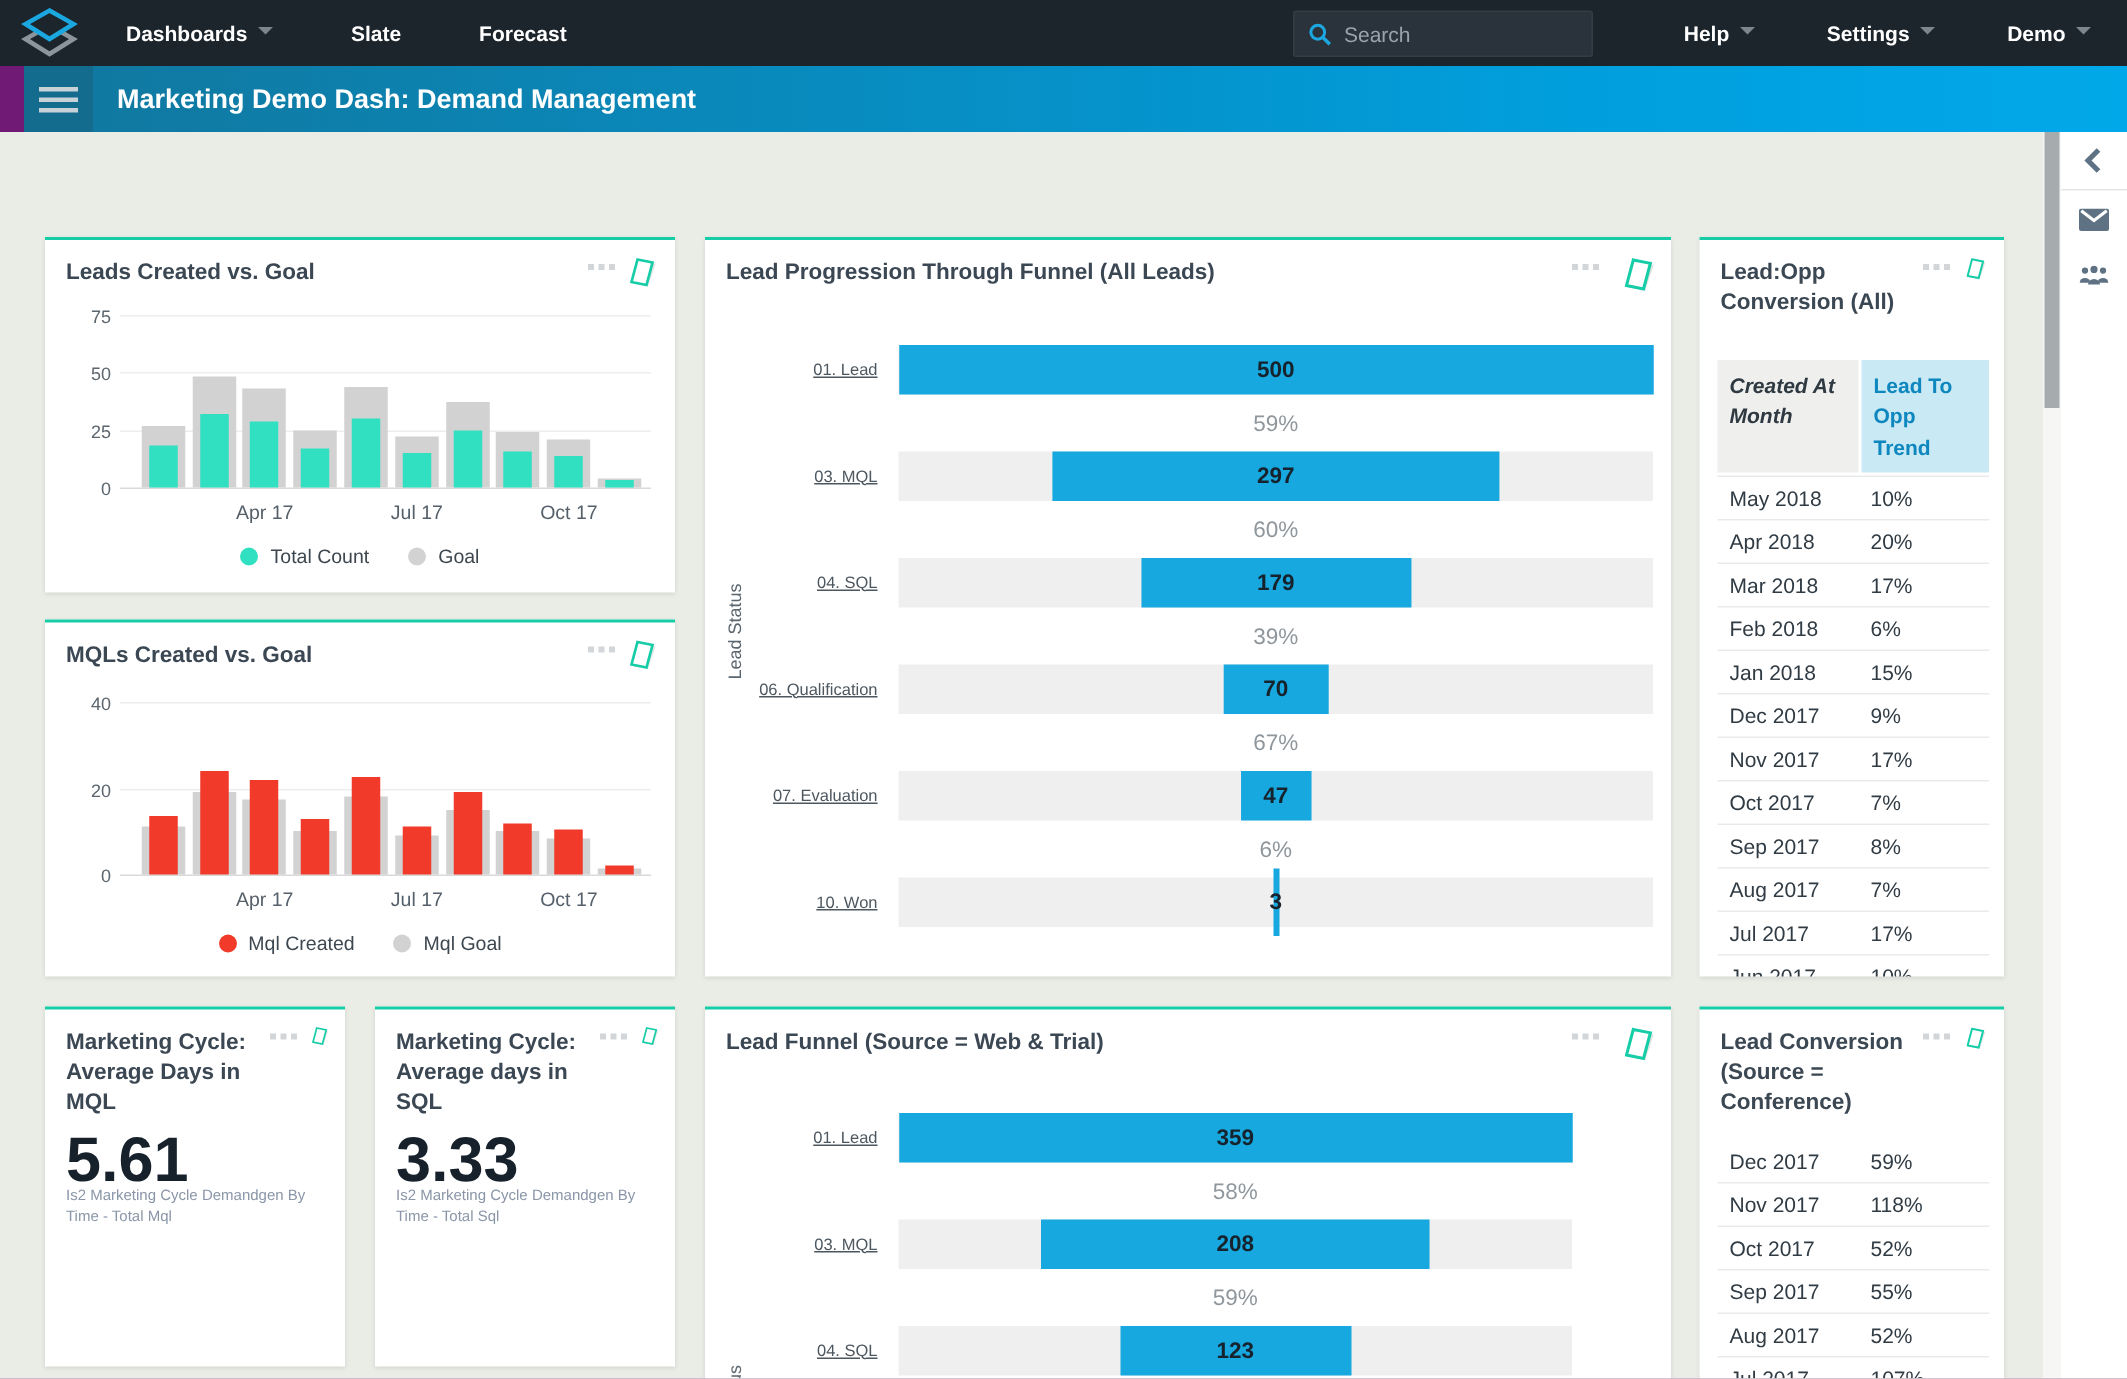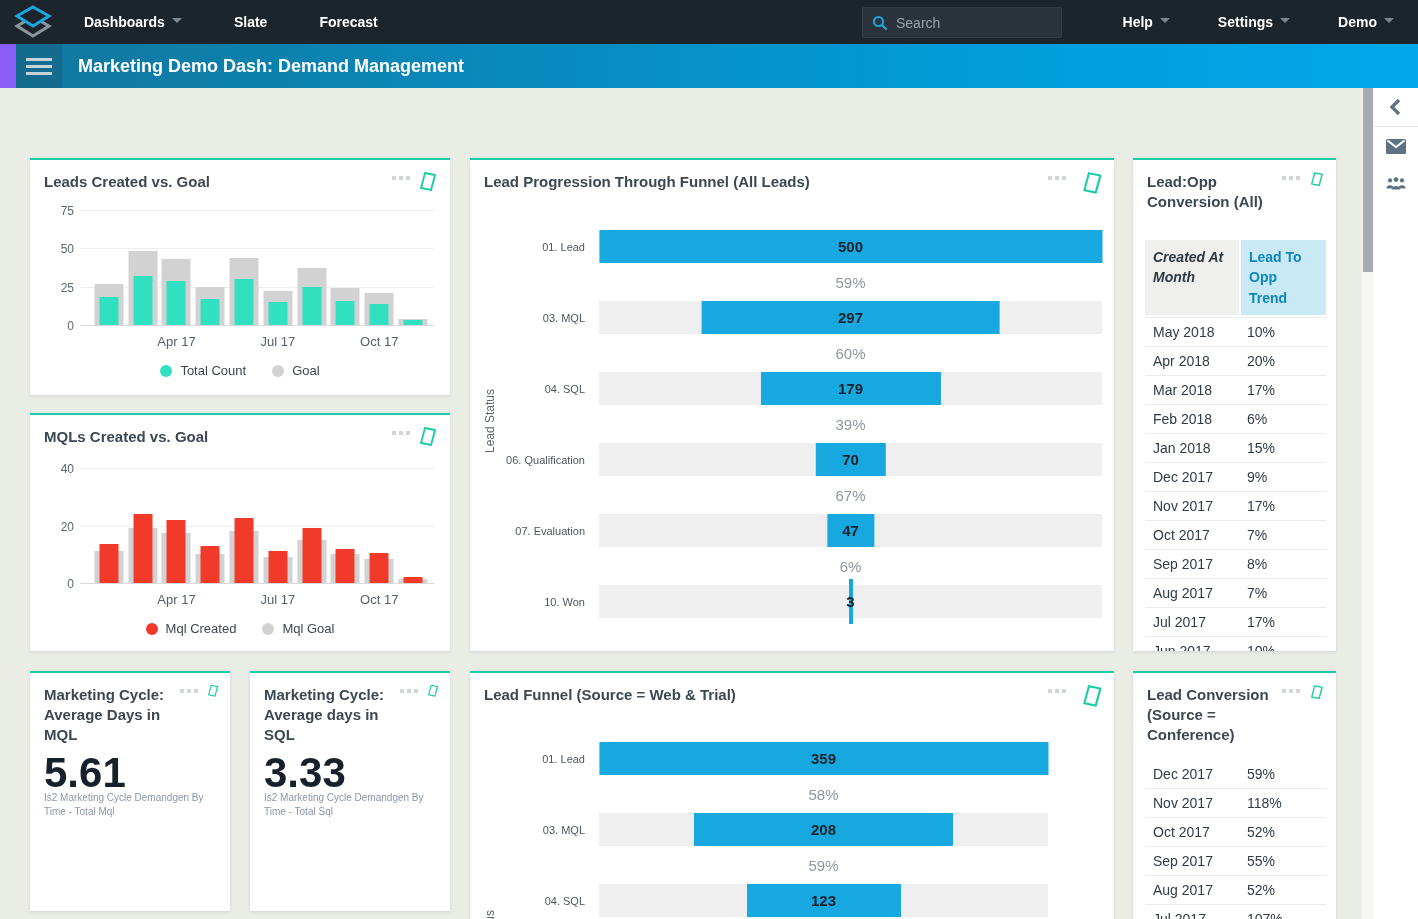--- a/index.html
+++ b/index.html
@@ -1,17 +1,17 @@
 <!DOCTYPE html>
 <html><head>
 <meta charset="utf-8">
 <style>
   * { margin:0; padding:0; box-sizing:border-box; }
   body { font-family:"Liberation Sans", sans-serif; background:#eaece6; }
-  .page { position:relative; width:1418px; height:919px; overflow:hidden; background:#8b5cf6; }
+  .page { position:relative; width:1418px; height:919px; overflow:hidden; background:#701a75; }
 
   
   .navbar { position:absolute; left:0; top:0; width:1418px; height:44px; background:#1c252c; display:flex; align-items:center; z-index:30; }
   .nav-logo { width:66px; display:flex; justify-content:center; align-items:center; cursor:pointer; }
   .nav-items { display:flex; align-items:center; gap:52px; margin-left:18px; }
   .nav-item { color:#ffffff; font-size:14px; font-weight:bold; display:flex; align-items:center; gap:7px; cursor:pointer; }
   .caret { width:0; height:0; border-left:5px solid transparent; border-right:5px solid transparent; border-top:5px solid #7d868d; margin-top:-4px; }
   .nav-search { position:absolute; left:862px; top:7px; width:200px; height:31px; background:#2a333b; border:1px solid #343d45; border-radius:2px; display:flex; align-items:center; padding:0 9px; gap:8px; }
   .nav-search input { background:transparent; border:none; outline:none; color:#cfd5d9; font-size:14px; font-family:"Liberation Sans",sans-serif; width:150px; }
   .nav-search input::placeholder { color:#9aa3ab; }
@@ -50,21 +50,21 @@
   .legend { position:absolute; left:0; right:0; display:flex; justify-content:center; gap:26px; font-size:13px; color:#3d4750; }
   .legend .li { display:flex; align-items:center; gap:8px; }
   .ldot { width:12px; height:12px; border-radius:50%; display:inline-block; }
 
   
   .frows { position:absolute; }
   .frow { position:relative; height:33px; background:#efefef; }
   .frow .fill { position:absolute; top:0; bottom:0; left:50%; transform:translateX(-50%); background:#16a8df; }
   .frow .fill.thin { width:4px !important; top:-6px; bottom:-6px; }
   .frow .fval { position:absolute; left:0; right:0; top:0; bottom:0; display:flex; align-items:center; justify-content:center; font-size:15px; font-weight:bold; color:#16222c; z-index:2; }
-  .frow .flab { position:absolute; right:100%; margin-right:14px; width:120px; text-align:right; font-size:11px; color:#4d575f; top:50%; transform:translateY(-50%); white-space:nowrap; }
+  .frow .flab { position:absolute; right:100%; margin-right:14px; width:120px; text-align:right; font-size:11px; color:#4d575f; top:50%; transform:translateY(-50%); white-space:nowrap;text-decoration:underline; }
   .fpct { height:38px; display:flex; align-items:center; justify-content:center; font-size:15px; color:#8f979d; }
   .ylabel { position:absolute; width:90px; text-align:center; font-size:12px; color:#5c666e; transform:rotate(-90deg); }
 
   
   .mtable { position:absolute; left:12px; right:10px; font-size:14px; color:#303b44; }
   .thead { display:flex; gap:2px; margin-bottom:2px; }
   .th { padding:7px 8px; font-weight:bold; line-height:1.45; }
   .th.c1 { width:94px; background:#efefed; color:#2e3942;font-style:italic; }
   .th.c2 { flex:1; background:#c9e9f5; color:#0d87be; cursor:pointer; }
   .trow { display:flex; border-top:1px solid #e9eaea; height:29px; align-items:center; }

